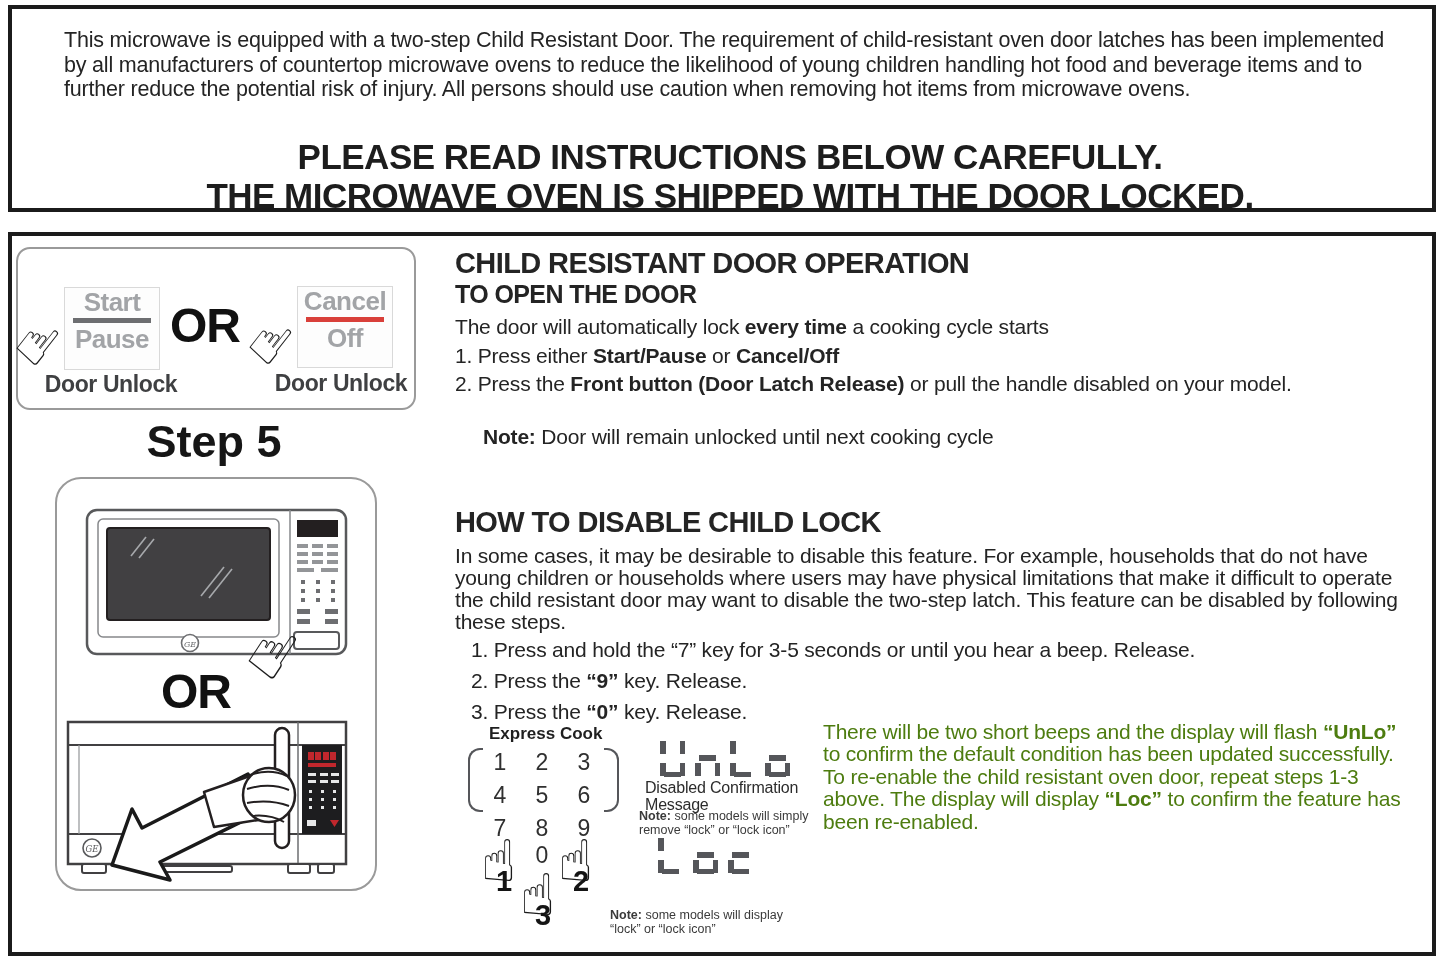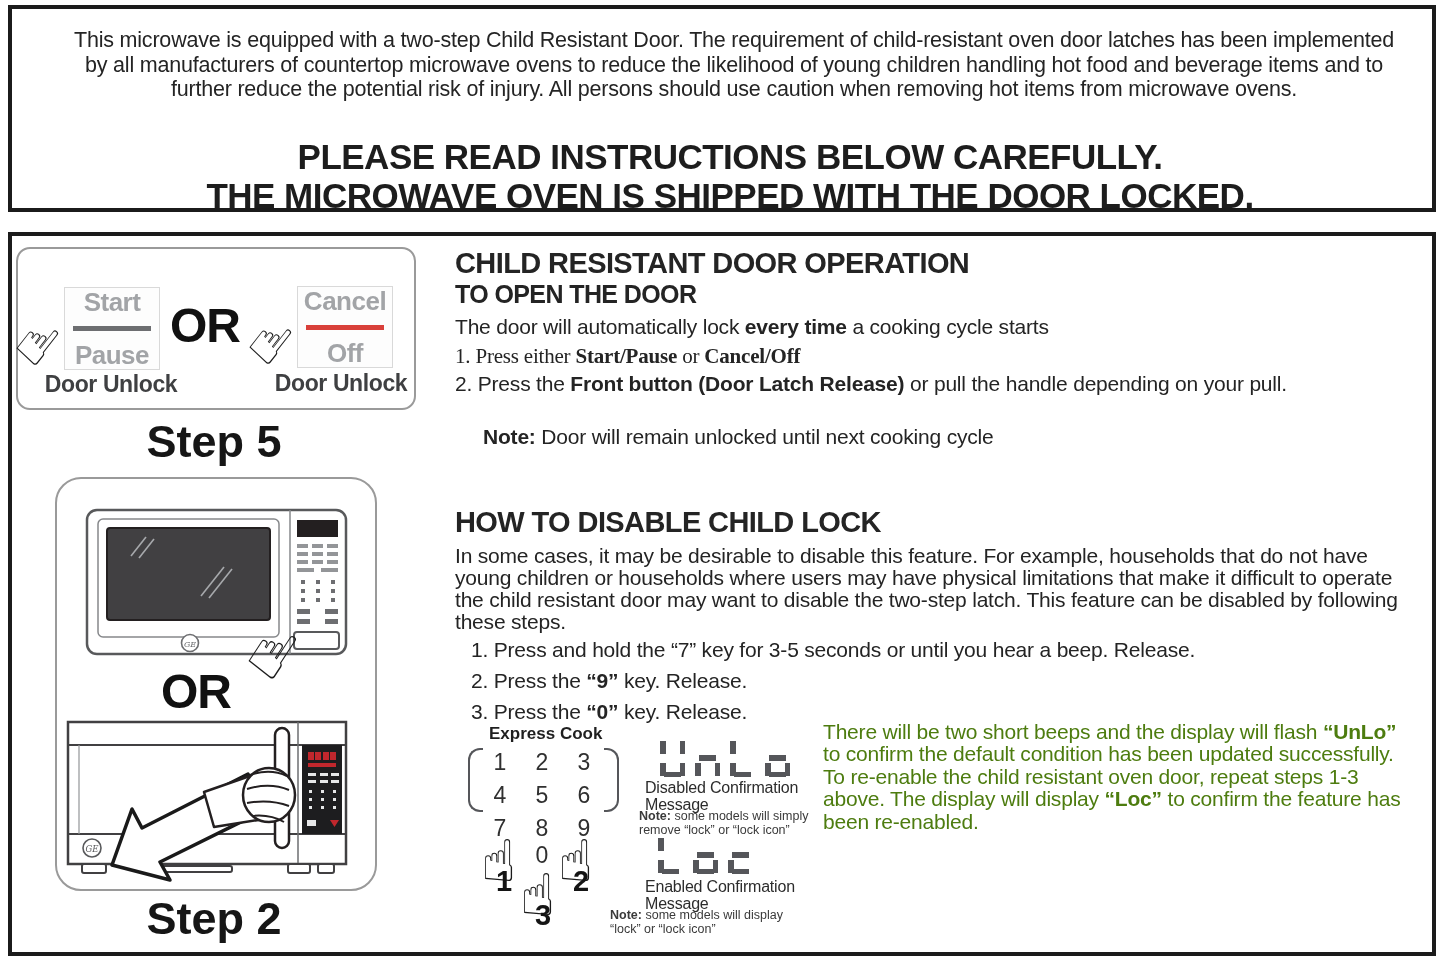--- a/index.html
+++ b/index.html
@@ -2,32 +2,32 @@
 <html><head>
 <meta charset="utf-8">
 <style>
   html,body { margin:0; padding:0; background:#fff; }
   body { font-family:"Liberation Sans", sans-serif; color:#262626; }
   .page { position:relative; width:1445px; height:966px; background:#ffffff; overflow:hidden; }
   .frame { position:absolute; border:4px solid #1b1b1b; background:transparent; }
   #top-box { left:8px; top:5px; width:1420px; height:199px; }
   #main-box { left:8px; top:232px; width:1420px; height:716px; }
 
-  #intro-para { position:absolute; left:52px; top:19px; width:1340px; text-align:center;
+  #intro-para { position:absolute; left:52px; top:19px; width:1340px; text-align:left;
                 font-size:21.5px; line-height:24.5px; letter-spacing:-0.2px; color:#242424; }
   .warn { position:absolute; left:0; width:1436px; text-align:center; font-weight:bold;
           font-size:35px; letter-spacing:-0.5px; color:#1d1d1d; }
   #warn1 { top:128px; } #warn2 { top:167px; }
 
   .round-panel { position:absolute; border:2px solid #9a9a9a; border-radius:14px; background:#fff; }
   #step1-panel { left:16px; top:247px; width:396px; height:159px; }
   #step2-panel { left:55px; top:477px; width:318px; height:410px; border-radius:26px; }
 
   .mock-key { position:absolute; border:1.5px solid #d9d9d9; background:#fdfdfd;
-              display:flex; flex-direction:column; align-items:center; justify-content:space-between; }
+              display:flex; flex-direction:column; align-items:center; justify-content:flex-start; }
   #start-pause-key { left:64px; top:287px; width:94px; height:81px; }
   #cancel-off-key  { left:297px; top:286px; width:94px; height:80px; }
   .key-word { font-weight:bold; font-size:26px; color:#a2a4a7; letter-spacing:-0.5px; line-height:28px; }
   .key-line { width:84%; height:5px; margin:2px 0; }
   .line-gray { background:#6d6e71; } .line-red { background:#d9403a; }
 
   .door-unlock { position:absolute; font-weight:bold; font-size:23px; color:#3f4042;
                  width:150px; text-align:center; letter-spacing:-0.4px; }
   #door-unlock-left { left:36px; top:371px; } #door-unlock-right { left:266px; top:370px; }
 
@@ -49,21 +49,21 @@
   #mw-front { left:85px; top:508px; width:263px; height:148px; }
   #mw-side  { left:62px; top:712px; width:300px; height:172px; }
 
   
   .h-main { position:absolute; font-weight:bold; font-size:29px; letter-spacing:-0.6px; color:#242424; }
   #op-title { left:455px; top:247px; }
   #op-sub   { left:455px; top:280px; font-size:25px; }
   #dl-title { left:455px; top:506px; }
   .body-line { position:absolute; font-size:21px; letter-spacing:-0.2px; color:#242424; }
   #op-intro { left:455px; top:315px; }
-  #op-item1 { left:455px; top:344px;font-family:Liberation Serif, serif; }
+  #op-item1 { left:455px; top:344px; }
   #op-item2 { left:455px; top:372px; width:938px; line-height:23px; }
   #op-note  { left:483px; top:425px; }
   #dl-para  { left:455px; top:545px; width:952px; line-height:22px; }
   #dl-steps { left:471px; top:638px; }
   #dl-steps .step-line { margin-bottom:7px; font-size:21px; letter-spacing:-0.2px; }
   .b { font-weight:bold; }
 
   #keypad-label { position:absolute; left:489px; top:724px; font-size:17px; font-weight:bold; color:#1f1f1f; }
   #keypad-grid { position:absolute; left:479px; top:746px; width:126px; display:grid;
                  grid-template-columns:repeat(3,1fr); grid-auto-rows:33px; }
@@ -232,27 +232,26 @@
     <g>
       <polygon points="142,80 205,58 215,105 152,115" fill="#fff" stroke="#231f20" stroke-width="2.5" stroke-linejoin="round"></polygon>
       <ellipse cx="207" cy="83" rx="26" ry="27" fill="#fff" stroke="#231f20" stroke-width="2.5"></ellipse>
       <path d="M188 63 q20 -7 37 1" fill="none" stroke="#231f20" stroke-width="2"></path>
       <path d="M185 77 q23 -7 42 1" fill="none" stroke="#231f20" stroke-width="2"></path>
       <path d="M185 91 q23 -4 42 3" fill="none" stroke="#231f20" stroke-width="2"></path>
       <path d="M190 104 q18 -2 32 6" fill="none" stroke="#231f20" stroke-width="2"></path>
     </g>
   </svg>
 
-  <div class="step-caption" id="step2-caption">Step 2</div>
 
   <div class="h-main" id="op-sub">TO OPEN THE DOOR</div>
   <div class="h-main" id="op-title">CHILD RESISTANT DOOR OPERATION</div>
   <div class="body-line" id="op-intro"><span>The door will automatically lock </span><span class="b">every time</span><span> a cooking cycle starts</span></div>
   <div class="body-line" id="op-item1"><span>1. Press either </span><span class="b">Start/Pause</span><span> or </span><span class="b">Cancel/Off</span></div>
-  <div class="body-line" id="op-item2"><span>2. Press the </span><span class="b">Front button (Door Latch Release)</span><span> or pull the handle depending on your pull.</span></div>
+  <div class="body-line" id="op-item2"><span>2. Press the </span><span class="b">Front button (Door Latch Release)</span><span> or pull the handle disabled on your model.</span></div>
   <div class="body-line" id="op-note"><span class="b">Note:</span><span> Door will remain unlocked until next cooking cycle</span></div>
 
   <div class="h-main" id="dl-title">HOW TO DISABLE CHILD LOCK</div>
   <div class="body-line" id="dl-para">In some cases, it may be desirable to disable this feature. For example, households that do not have young children or households where users may have physical limitations that make it difficult to operate the child resistant door may want to disable the two-step latch. This feature can be disabled by following these steps.</div>
   <div class="body-line" id="dl-steps">
     <div class="step-line"><span>1. Press and hold the “7” key for 3-5 seconds or until you hear a beep. Release.</span></div>
     <div class="step-line"><span>2. Press the </span><span class="b">“9”</span><span> key. Release.</span></div>
     <div class="step-line"><span>3. Press the </span><span class="b">“0”</span><span> key. Release.</span></div>
   </div>
 
@@ -324,18 +323,17 @@
         <i class="seg seg-d"></i>
         <i class="seg seg-e"></i>
         <i class="seg seg-g"></i>
       </span>
       <span class="seg-char">
         <i class="seg seg-d"></i>
         <i class="seg seg-e"></i>
         <i class="seg seg-g"></i>
       </span>
     </div>
-  <div class="cap" id="cap-en">Enabled Confirmation Message</div>
   <div class="tiny-note" id="note-en"><span class="b">Note:</span><span> some models will display “lock” or “lock icon”</span></div>
 
   <div id="result-para"><span>There will be two short beeps and the display will flash </span><span class="b">“UnLo”</span><span> to confirm the default condition has been updated successfully.  To re-enable the child resistant oven door, repeat steps 1-3 above.  The display will display </span><span class="b">“Loc”</span><span> to confirm the feature has been re-enabled.</span></div>
 
 </div>
 
 </body></html>

